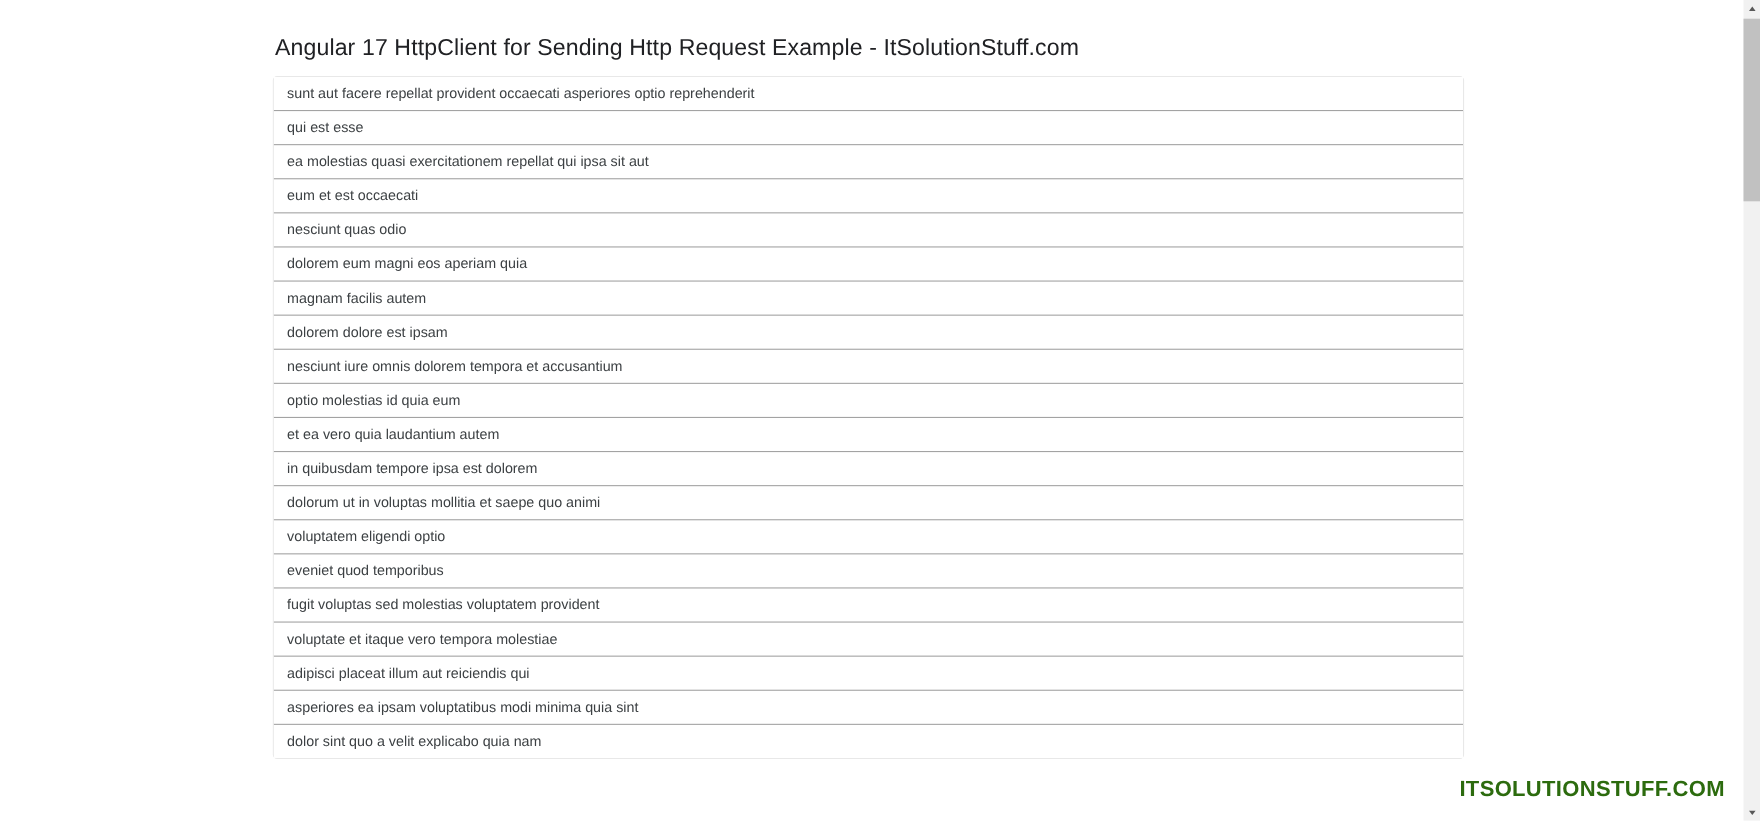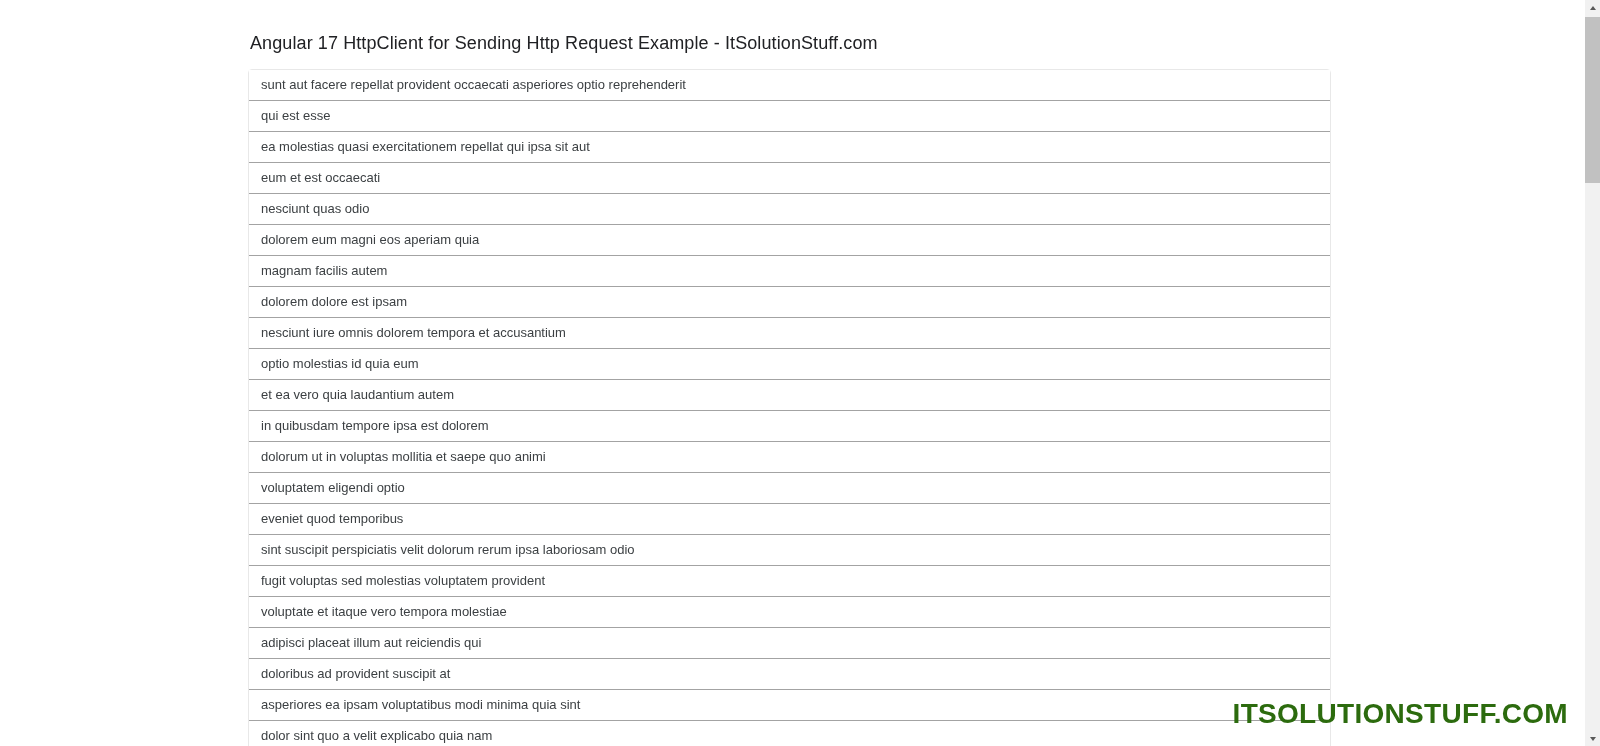--- a/index.html
+++ b/index.html
@@ -15,21 +15,21 @@
     position: relative;
   }
   .content {
     position: absolute;
     left: 248px;
     top: 0;
     width: 1083px;
   }
   .page-title {
     margin: 31px 0 0 2px;
-    font-size: 18px;
+    font-size: 21px;
     font-weight: 400;
     line-height: 25px;
     color: #202124;
     letter-spacing: 0.1px;
   }
   .post-list {
     list-style: none;
     margin: 13px 0 0 0;
     padding: 0;
     border: 1px solid #e8e8e8;
@@ -46,21 +46,21 @@
     white-space: nowrap;
     overflow: hidden;
   }
   .post-list li:first-child {
     border-top: none;
   }
   .watermark {
     position: absolute;
     right: 32px;
     bottom: 16px;
-    font-size: 28px;
+    font-size: 20px;
     font-weight: 700;
     letter-spacing: 0.3px;
     color: #2c6b0e;
   }
   
   .scrollbar {
     position: absolute;
     top: 0;
     right: 0;
     width: 15px;
@@ -114,25 +114,23 @@
         <li>dolorem eum magni eos aperiam quia</li>
         <li>magnam facilis autem</li>
         <li>dolorem dolore est ipsam</li>
         <li>nesciunt iure omnis dolorem tempora et accusantium</li>
         <li>optio molestias id quia eum</li>
         <li>et ea vero quia laudantium autem</li>
         <li>in quibusdam tempore ipsa est dolorem</li>
         <li>dolorum ut in voluptas mollitia et saepe quo animi</li>
         <li>voluptatem eligendi optio</li>
         <li>eveniet quod temporibus</li>
-        <li>sint suscipit perspiciatis velit dolorum rerum ipsa laboriosam odio</li>
         <li>fugit voluptas sed molestias voluptatem provident</li>
         <li>voluptate et itaque vero tempora molestiae</li>
         <li>adipisci placeat illum aut reiciendis qui</li>
-        <li>doloribus ad provident suscipit at</li>
         <li>asperiores ea ipsam voluptatibus modi minima quia sint</li>
         <li>dolor sint quo a velit explicabo quia nam</li>
       </ul>
   </div>
 
   <div class="watermark">ITSOLUTIONSTUFF.COM</div>
 
   <div class="scrollbar">
     <div class="sb-btn sb-up">
       <span class="tri-up"></span>

